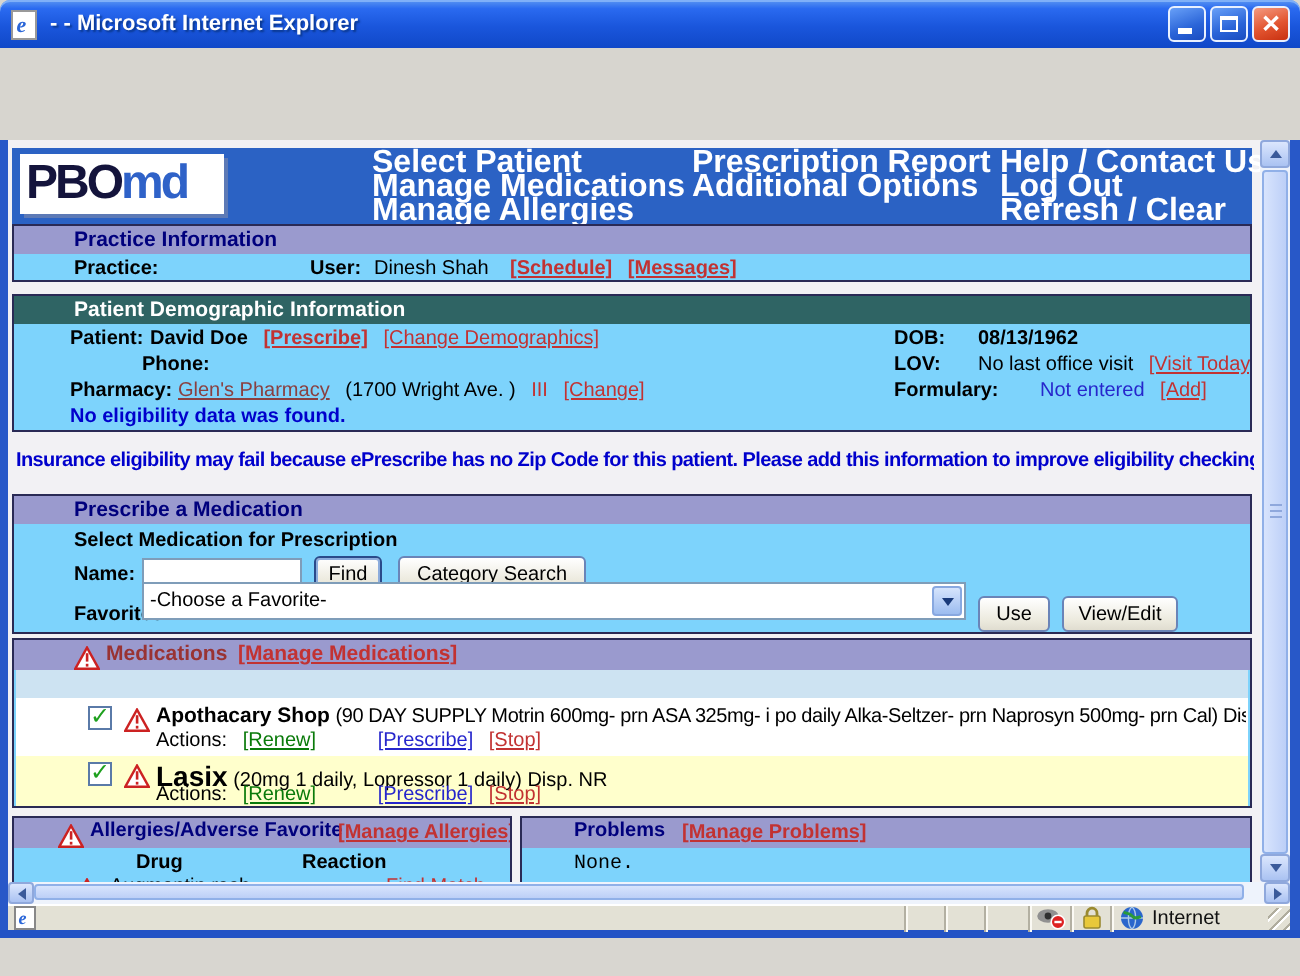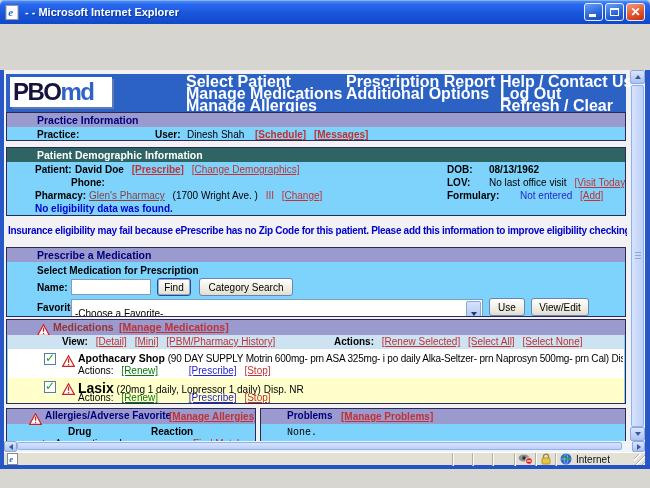--- a/index.html
+++ b/index.html
@@ -212,21 +212,21 @@
         <span class="bartitle">Prescribe a Medication</span>
       </div>
       <span class="t b" style="left:30px; top:17px;">Select Medication for Prescription</span>
 
       <span class="t b" style="left:30px; top:34px;">Name:</span>
       <input class="inp" style="left: 64px; top: 31px; width: 80px; height: 16px;" value="">
       <button class="btn default" style="left:150px; top:30px; width:34px;">Find</button>
       <button class="btn" style="left:192px; top:30px; width:94px;">Category Search</button>
 
       <span class="t b" style="left:30px; top:54px;">Favorites:</span>
-      <div class="sel" style="left:64px; top:51px; width:412px; height:29px;">
+      <div class="sel" style="left:64px; top:43px; width:412px; height:19px;">
         <span>-Choose a Favorite-</span>
         <span class="selarrow">
             <span class="arr-d"></span>
           </span>
       </div>
       <button class="btn" style="left:482px; top:50px; width:36px;">Use</button>
       <button class="btn" style="left:524px; top:50px; width:58px;">View/Edit</button>
     </div>
 
     <div class="box" style="left:2px; top:249px; width:620px; height:85px;">
@@ -235,32 +235,20 @@
           <svg width="13" height="12" viewBox="0 0 13 12">
               <polygon points="6.5,0.8 12.4,11.4 0.6,11.4" fill="#fff" stroke="#cc2222" stroke-width="1.2"></polygon>
               <rect x="5.9" y="3.6" width="1.3" height="4.2" fill="#cc2222"></rect>
               <rect x="5.9" y="8.9" width="1.3" height="1.4" fill="#cc2222"></rect>
             </svg>
         </span>
         <span class="bartitle dkred" style="left:46px; color:#993333;">Medications</span>
         <span class="t red u b" style="left:112px; top:1px; font-size:10.5px;">[Manage Medications]</span>
       </div>
       <div class="viewrow">
-        <span class="t" style="left:54px; top:1px;">
-          <span class="b">View:</span>
-          <span class="red u ml">[Detail]</span>
-          <span class="red u ml">[Mini]</span>
-          <span class="red u ml">[PBM/Pharmacy History]</span>
-        </span>
-        <span class="t" style="left:326px; top:1px;">
-          <span class="b">Actions:</span>
-          <span class="red u ml">[Renew Selected]</span>
-          <span class="red u ml">[Select All]</span>
-          <span class="red u ml">[Select None]</span>
-        </span>
       </div>
 
       <div class="medrow1">
         <span class="cb" style="left:36px; top:4px;">
             <span class="chk">✓</span>
           </span>
         <span class="warn" style="left:54px; top:4px;">
           <svg width="13" height="12" viewBox="0 0 13 12">
               <polygon points="6.5,0.8 12.4,11.4 0.6,11.4" fill="#fff" stroke="#cc2222" stroke-width="1.2"></polygon>
               <rect x="5.9" y="3.6" width="1.3" height="4.2" fill="#cc2222"></rect>

